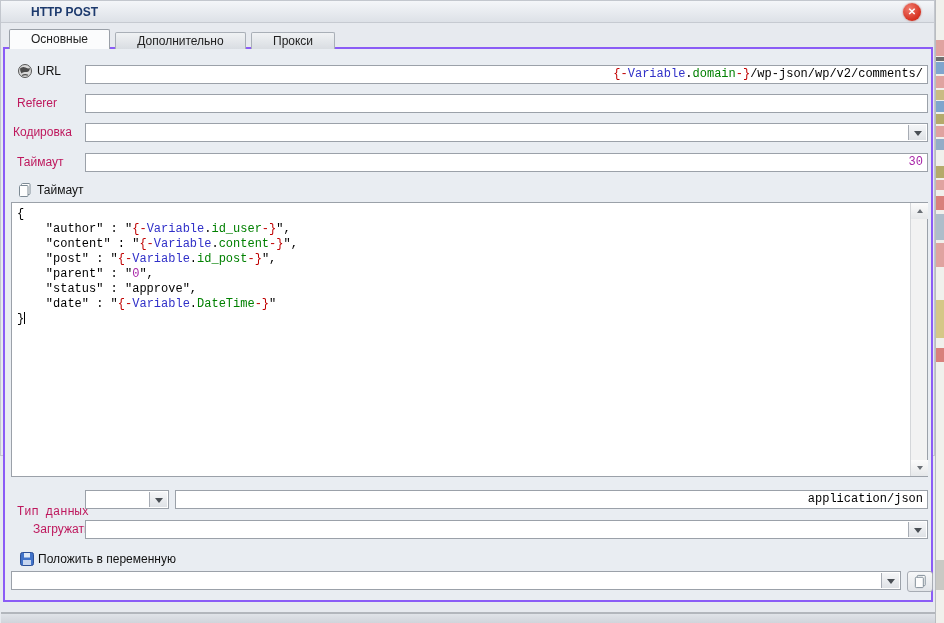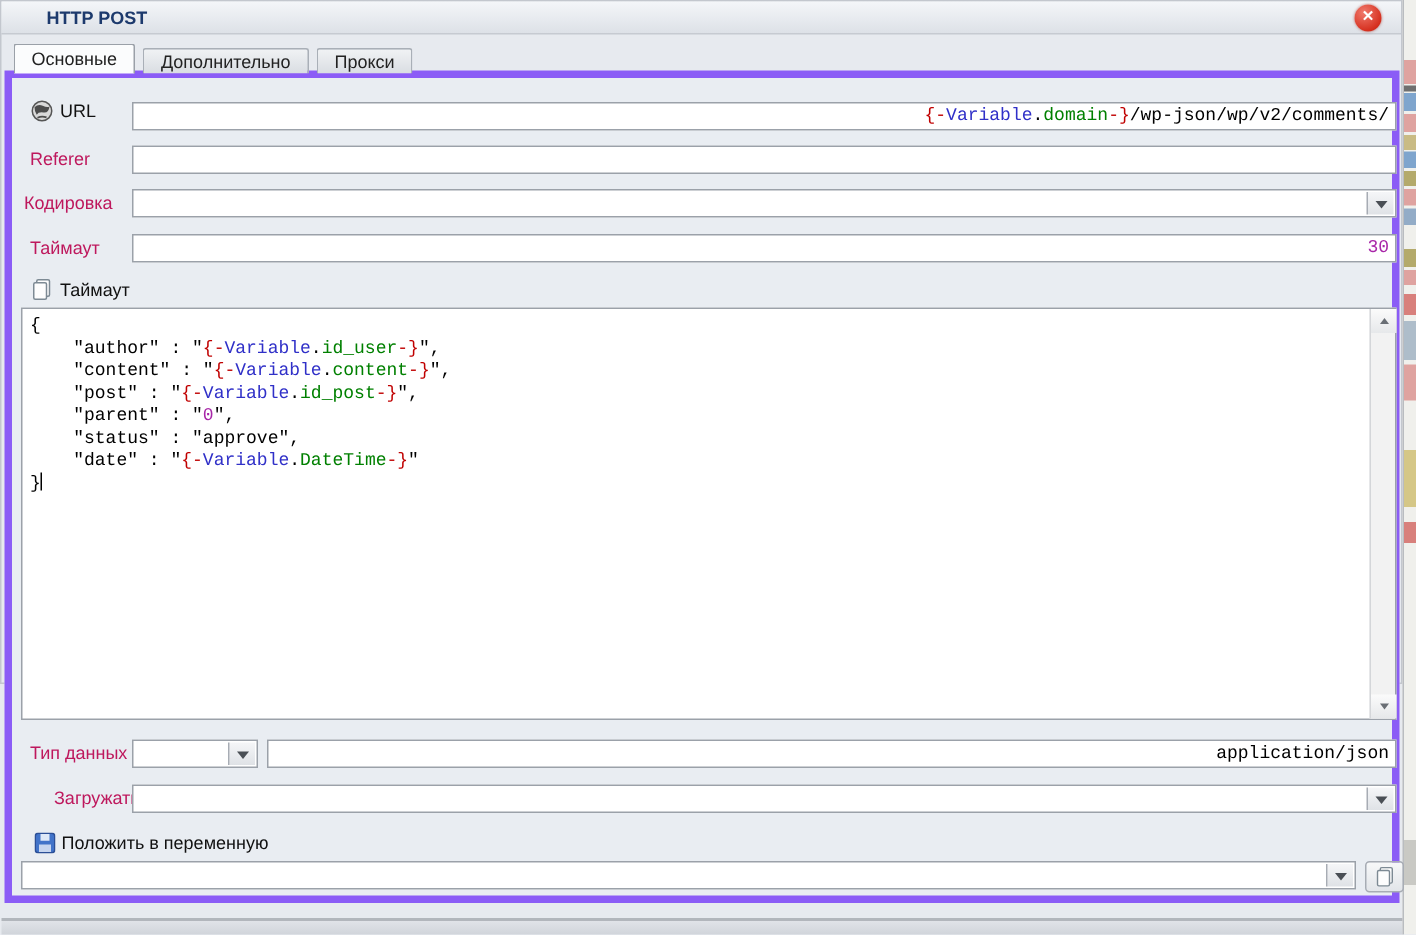--- a/index.html
+++ b/index.html
@@ -12,28 +12,28 @@
   .titlebar { position:absolute; left:0; top:0; width:100%; height:22px;
     background:linear-gradient(#f4f6f9,#dde1e7); border-bottom:1px solid #c6cad1; }
   .titlebar .title { position:absolute; left:30px; top:4px; font-weight:bold; color:#1d3a6d; font-size:12px; }
   .close-btn { position:absolute; right:13px; top:2px; width:18px; height:18px; border-radius:50%;
     background:radial-gradient(circle at 35% 30%, #f07a6d, #d6301f 70%, #b01f10);
     box-shadow:0 0 2px rgba(150,30,20,.6); color:#fff; text-align:center; line-height:17px;
     font-size:10px; font-weight:bold; cursor:pointer; }
 
   
   .tabstrip { position:absolute; left:8px; top:28px; height:19px; z-index:3; white-space:nowrap; }
-  .tab { display:inline-block; vertical-align:bottom; padding:0 11px; font-size:12px; color:#222;
+  .tab { display:inline-block; vertical-align:bottom; padding:0 21px; font-size:12px; color:#222;
     border:1px solid #a9afb7; border-bottom:none; border-radius:2px 2px 0 0; margin-right:2px;
     background:linear-gradient(#f0f2f4,#d9dde2); height:17px; line-height:16px; cursor:pointer; }
   .tab.active { background:#fbfcfd; height:20px; line-height:19px; border-color:#9aa0a8; }
 
   
   .panel { position:absolute; left:2px; top:46px; width:930px; height:555px;
-    background:#e9edf2; border:5px solid #8b5cf6; z-index:2; }
+    background:#e9edf2; border:2px solid #8b5cf6; z-index:2; }
 
   .flabel { position:absolute; color:#be185d; font-size:12px; line-height:19px; }
   .tbox { position:absolute; height:19px; background:#fff; border:1px solid #9ba1a9;
     font-size:12px; line-height:17px; padding:0 4px; white-space:pre; overflow:hidden;text-align:right; }
   .mono { font-family:"Liberation Mono", monospace; }
   .combo-arrow { position:absolute; right:1px; top:1px; bottom:1px; width:18px;
     background:linear-gradient(#f5f6f8,#dfe2e6); border-left:1px solid #a7acb4; cursor:pointer; }
   .combo-arrow::after { content:""; position:absolute; left:50%; top:50%; margin:-2px 0 0 -4px;
     border-left:4px solid transparent; border-right:4px solid transparent; border-top:5px solid #4a4f55; }
 
@@ -125,21 +125,21 @@
           <div class="code-line"><span class="tok-k">    "status" : "approve",</span></div>
           <div class="code-line"><span class="tok-k">    "date" : "</span><span class="tok-r">{-</span><span class="tok-b">Variable</span><span class="tok-k">.</span><span class="tok-g">DateTime</span><span class="tok-r">-}</span><span class="tok-k">"</span></div>
           <div class="code-line"><span class="tok-k">}</span><span class="caret"></span></div>
         </div>
       <div class="vscroll">
         <div class="sbtn up"></div>
         <div class="sbtn down"></div>
       </div>
     </div>
 
-    <span class="flabel" style="left:12px; top:441px;">Тип данных</span>
+    <span class="flabel" style="left:12px; top:454px;font-family:Liberation Mono, monospace;">Тип данных</span>
     <div class="tbox" style="left:80px; top:441px; width:84px;">
       
       <span class="combo-arrow"></span>
     </div>
     <div class="tbox mono" style="left:170px; top:441px; width:753px;padding-left:20px;">application/json</div>
 
     <span class="flabel" style="left:28px; top:471px;">Загружать</span>
     <div class="tbox" style="left:80px; top:471px; width:843px;">
       
       <span class="combo-arrow"></span>

